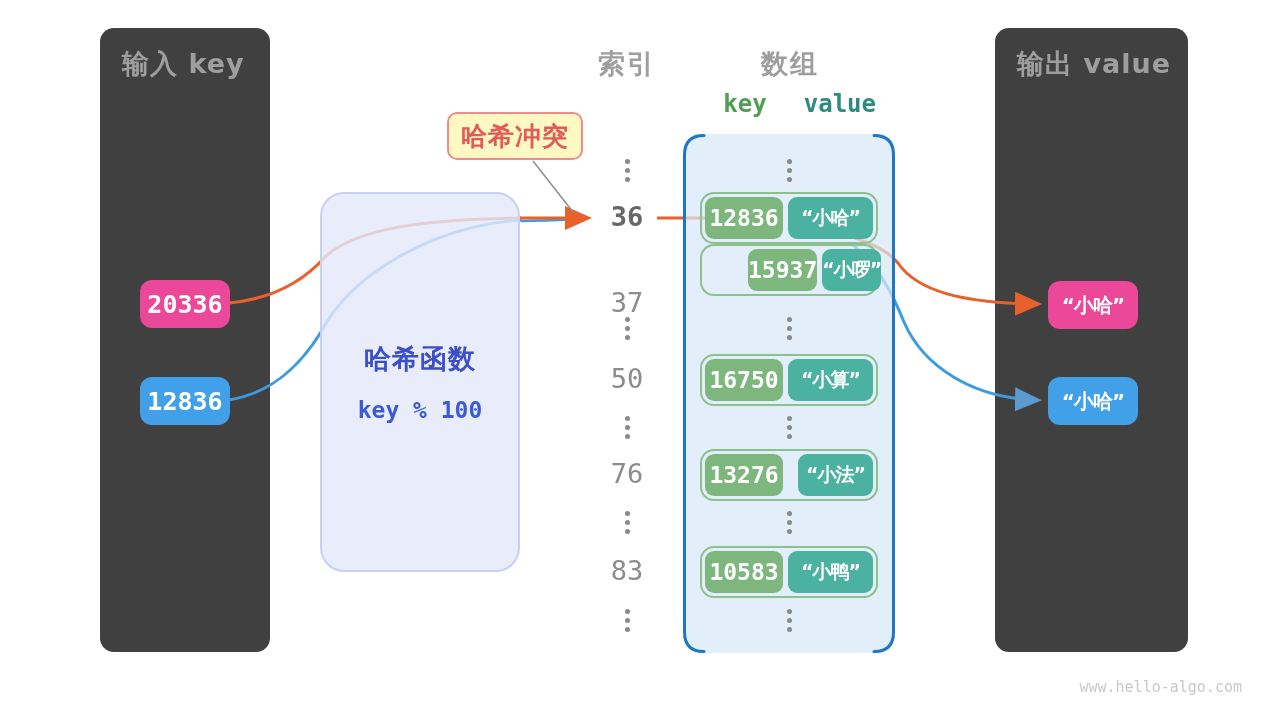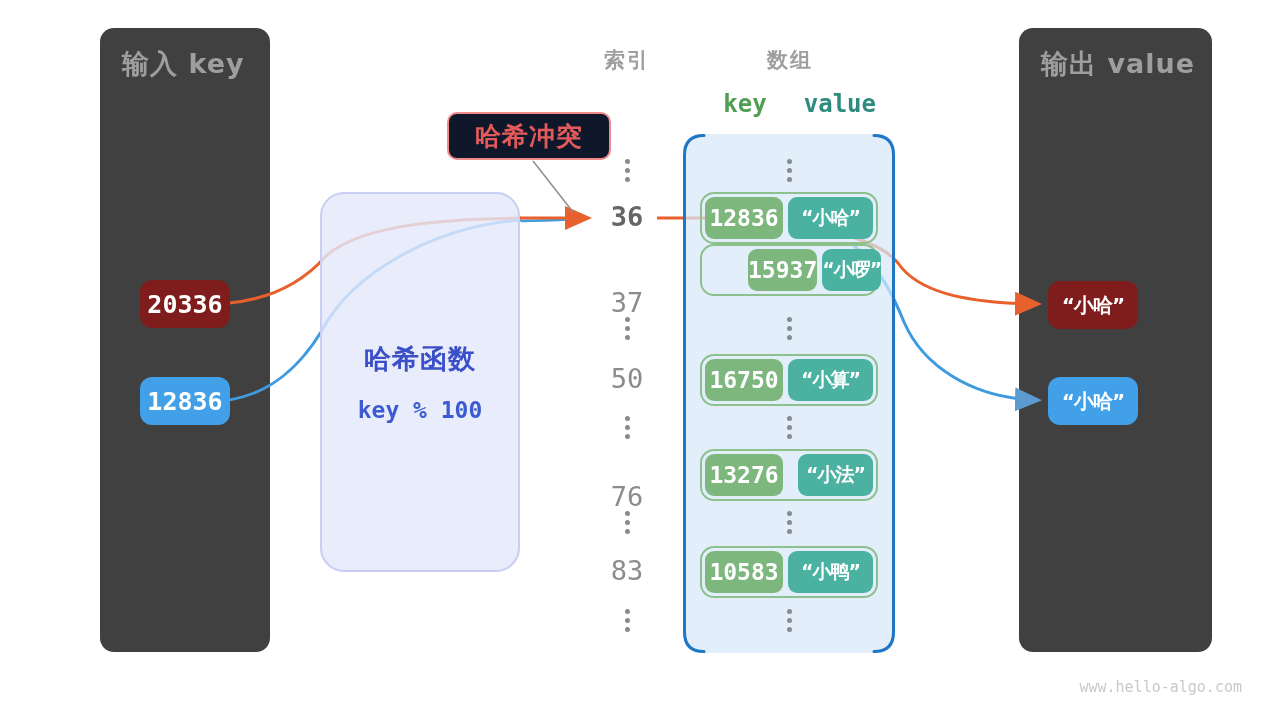--- a/index.html
+++ b/index.html
@@ -31,52 +31,52 @@
   .chip {
     position: absolute;
     width: 90px; height: 48px;
     border-radius: 12px;
     display: flex; align-items: center; justify-content: center;
     color: #ffffff; font-weight: bold;
     z-index: 4;
   }
   .chip.num { font-family: "DejaVu Sans Mono", monospace; font-size: 25px; }
   .chip.cjk { font-size: 20px; white-space: nowrap; letter-spacing: -1px; }
-  .chip.orange { background: #7f1d1d; }
+  .chip.orange { background: #ec4899; }
   .chip.blue   { background: #41A0E8; }
 
   
   .hash-box {
     left: 320px; top: 192px; width: 200px; height: 380px;
     background: rgba(227,232,250,0.82);
     border: 2px solid #C9CFF2;
     border-radius: 24px;
     display: flex; flex-direction: column;
     align-items: center; justify-content: center;
     gap: 20px;
   }
   .hash-title { font-size: 27px; font-weight: bold; color: #3B4FC8; letter-spacing: 1px; }
   .hash-formula { font-family: "DejaVu Sans Mono", monospace; font-size: 23px; font-weight: bold; color: #3C5BD2; }
 
   
   .collision {
-    left: 447px; top: 112px; width: 164px; height: 48px;
-    background: #0f172a;
+    left: 447px; top: 112px; width: 136px; height: 48px;
+    background: #fef9c3;
     border: 2px solid #F08B8B;
     border-radius: 10px;
     display: flex; align-items: center; justify-content: center;
     font-size: 26px; font-weight: bold; color: #E25A5A;
     letter-spacing: 1px;
     z-index: 4;
   }
 
   
   .col-header {
     position: absolute;
-    font-size: 21px; font-weight: bold; color: #9E9E9E;
+    font-size: 27px; font-weight: bold; color: #9E9E9E;
     letter-spacing: 2px;
     text-align: center;
     z-index: 4;
   }
   .kv-header {
     position: absolute; top: 90px;
     font-family: "DejaVu Sans Mono", monospace;
     font-size: 24px; font-weight: bold;
     text-align: center;
     z-index: 4;
@@ -90,21 +90,21 @@
     left: 597px; width: 60px;
     text-align: center;
     font-family: "DejaVu Sans Mono", monospace;
     font-size: 27px; color: #8C8C8C;
     z-index: 4;
   }
   .idx.hot { font-weight: bold; color: #666666; }
   .idx-0 { top: 201px; }
   .idx-1 { top: 266px; margin-top: 21px; }
   .idx-2 { top: 363px; }
-  .idx-3 { top: 481px; text-align: center; }
+  .idx-3 { top: 458px; text-align: center; }
   .idx-4 { top: 555px; }
 
   
   .array-panel {
     left: 683px; top: 134px; width: 212px; height: 519px;
     background: rgba(215,233,248,0.72);
     border-radius: 16px;
   }
   .array-row {
     position: absolute;
@@ -162,21 +162,21 @@
   svg.curves { position: absolute; left: 0; top: 0; }
   svg.brackets { position: absolute; left: 0; top: 0; }
 </style>
 </head>
 <body>
 
 <div class="abs layer-gray side-panel" style="left:100px; top:28px; width:170px; height:624px;">
   <div class="side-panel-title">输入 key</div>
 </div>
 
-<div class="abs layer-gray side-panel" style="left:995px; top:28px; width:193px; height:624px;margin-left:24px;">
+<div class="abs layer-gray side-panel" style="left:995px; top:28px; width:193px; height:624px;">
   <div class="side-panel-title">输出 value</div>
 </div>
 
 <svg class="curves layer-curves" width="1280" height="720" viewBox="0 0 1280 720">
   <defs>
     <marker id="arrow-orange" markerWidth="9" markerHeight="8" refX="7" refY="4" orient="auto">
       <path d="M0,0 L9,4 L0,8 Z" fill="#E8602C"></path>
     </marker>
     <marker id="arrow-blue" markerWidth="9" markerHeight="8" refX="7" refY="4" orient="auto">
       <path d="M0,0 L9,4 L0,8 Z" fill="#5B9BD0"></path>

